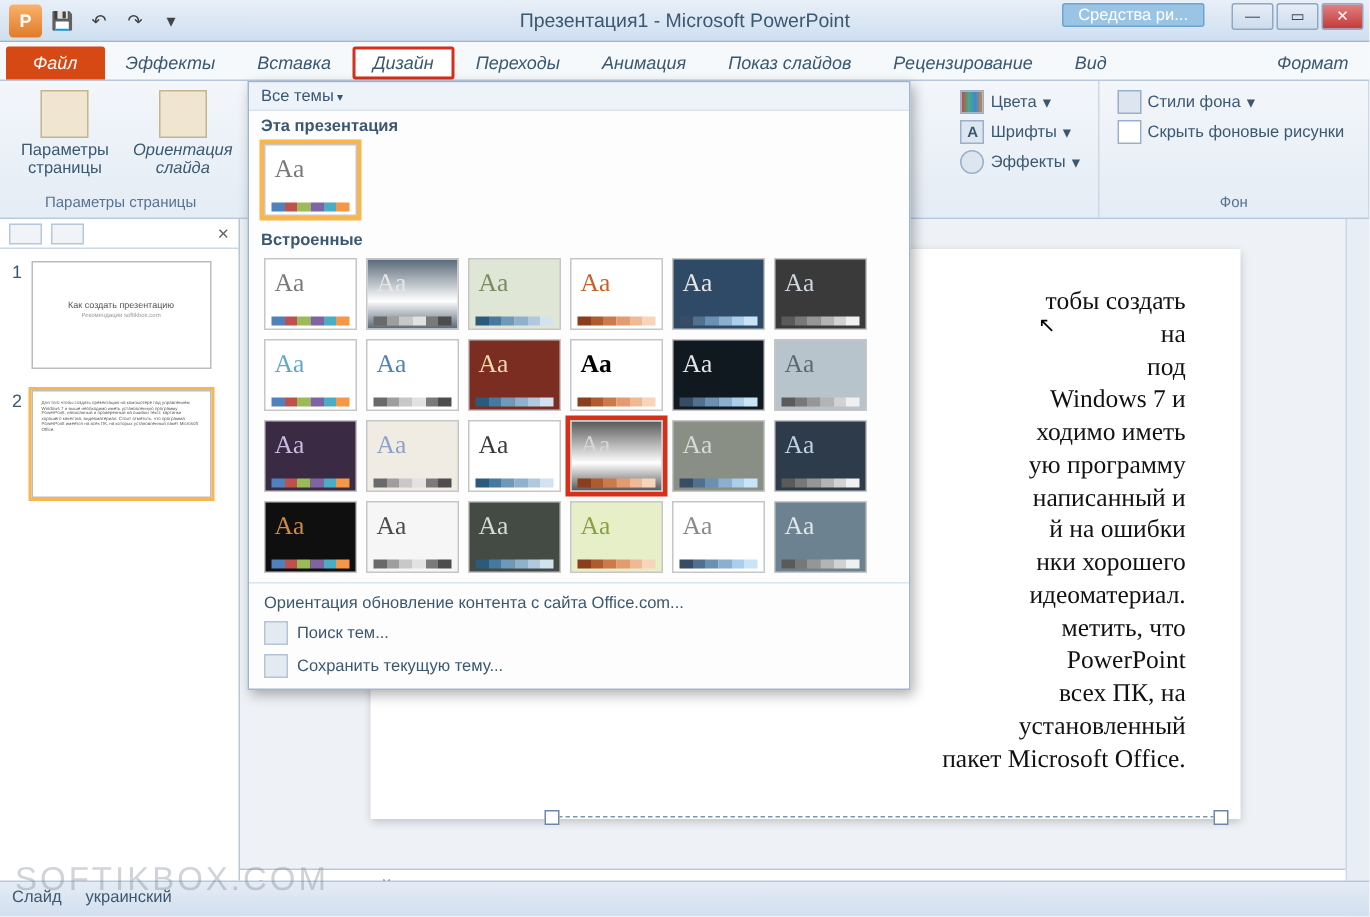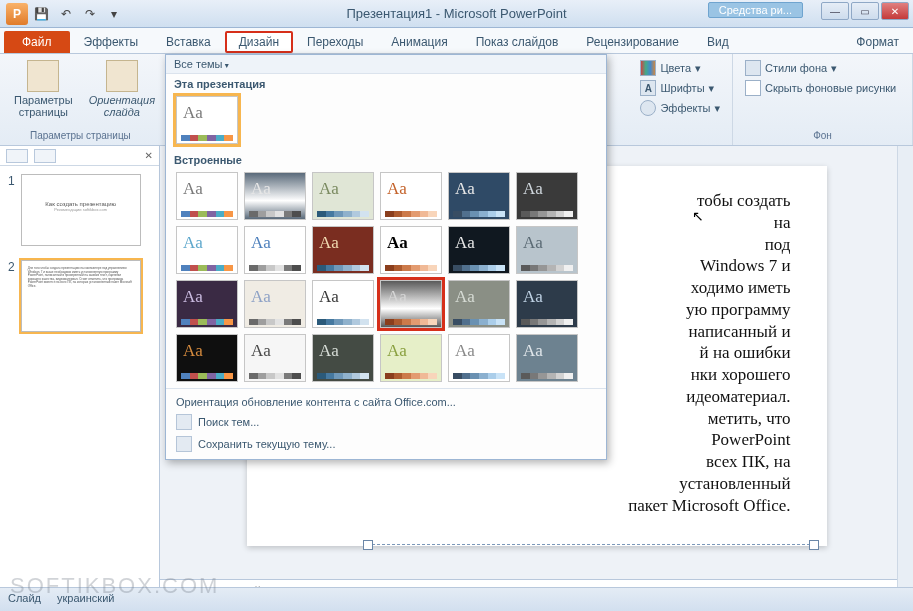--- a/index.html
+++ b/index.html
@@ -8,21 +8,21 @@
 .titlebar { height: 28px; background: linear-gradient(#e8eff8,#cfdff0); display: flex; align-items: center; border-bottom: 1px solid #9db6d4; position: relative; }
 .qat { display: flex; align-items: center; gap: 4px; padding: 0 6px; }
 .qat-icon { width: 20px; height: 20px; display: flex; align-items: center; justify-content: center; font-size: 12px; color: #444; }
 .qat-icon.pp { background: linear-gradient(#f9b26a,#e07b2a); border-radius: 3px; color: #fff; font-weight: bold; width: 22px; height: 22px; }
 .title-text { position: absolute; left: 50%; transform: translateX(-50%); font-size: 13px; color: #3b5870; }
 .winbtns { position: absolute; right: 4px; top: 2px; display: flex; gap: 2px; }
 .winbtn { width: 28px; height: 18px; background: linear-gradient(#e6edf6,#cddced); border: 1px solid #8fa8c6; border-radius: 2px; display: flex; align-items: center; justify-content: center; font-size: 10px; color: #445; }
 .winbtn.close { background: linear-gradient(#e08080,#c43a3a); color: #fff; }
 .contextual-tab { position: absolute; right: 110px; top: 2px; background: #9ac4e4; border: 1px solid #6fa4cf; padding: 1px 10px; font-size: 11px; color: #fff; border-radius: 2px; }
 
-.tabs { height: 26px; background: #f6f9fc; display: flex; align-items: flex-end; border-bottom: 1px solid #b8c8dc; }
+.tabs { height: 26px; background: #f6f9fc; display: flex; align-items: flex-end; border-bottom: 1px solid #b8c8dc; font-style: italic; }
 .tab { padding: 4px 14px; font-size: 12px; color: #3b5870; cursor: pointer; }
 .tab.file { background: #d64914; color: #fff; border-radius: 2px 2px 0 0; margin-left: 4px; padding: 4px 18px; }
 .tab.active { background: #fff; border: 1px solid #b8c8dc; border-bottom: none; border-radius: 2px 2px 0 0; }
 .tab.highlight { border: 2px solid #d62f1a; border-radius: 2px; padding: 2px 12px; margin-top: 24px; }
 
 .ribbon { height: 92px; background: linear-gradient(#f3f6fa,#e4ecf5); border-bottom: 1px solid #b8c8dc; display: flex; }
 .rgroup { border-right: 1px solid #cdd8e5; padding: 4px 8px; display: flex; flex-direction: column; align-items: center; }
 .rgroup-label { font-size: 10px; color: #5a7290; margin-top: auto; }
 .big-btn { display: flex; flex-direction: column; align-items: center; gap: 2px; padding: 2px 6px; font-size: 11px; color: #3b5870; }
 .big-btn .ico { width: 32px; height: 32px; background: #f0e5d0; border: 1px solid #c5b58f; }

